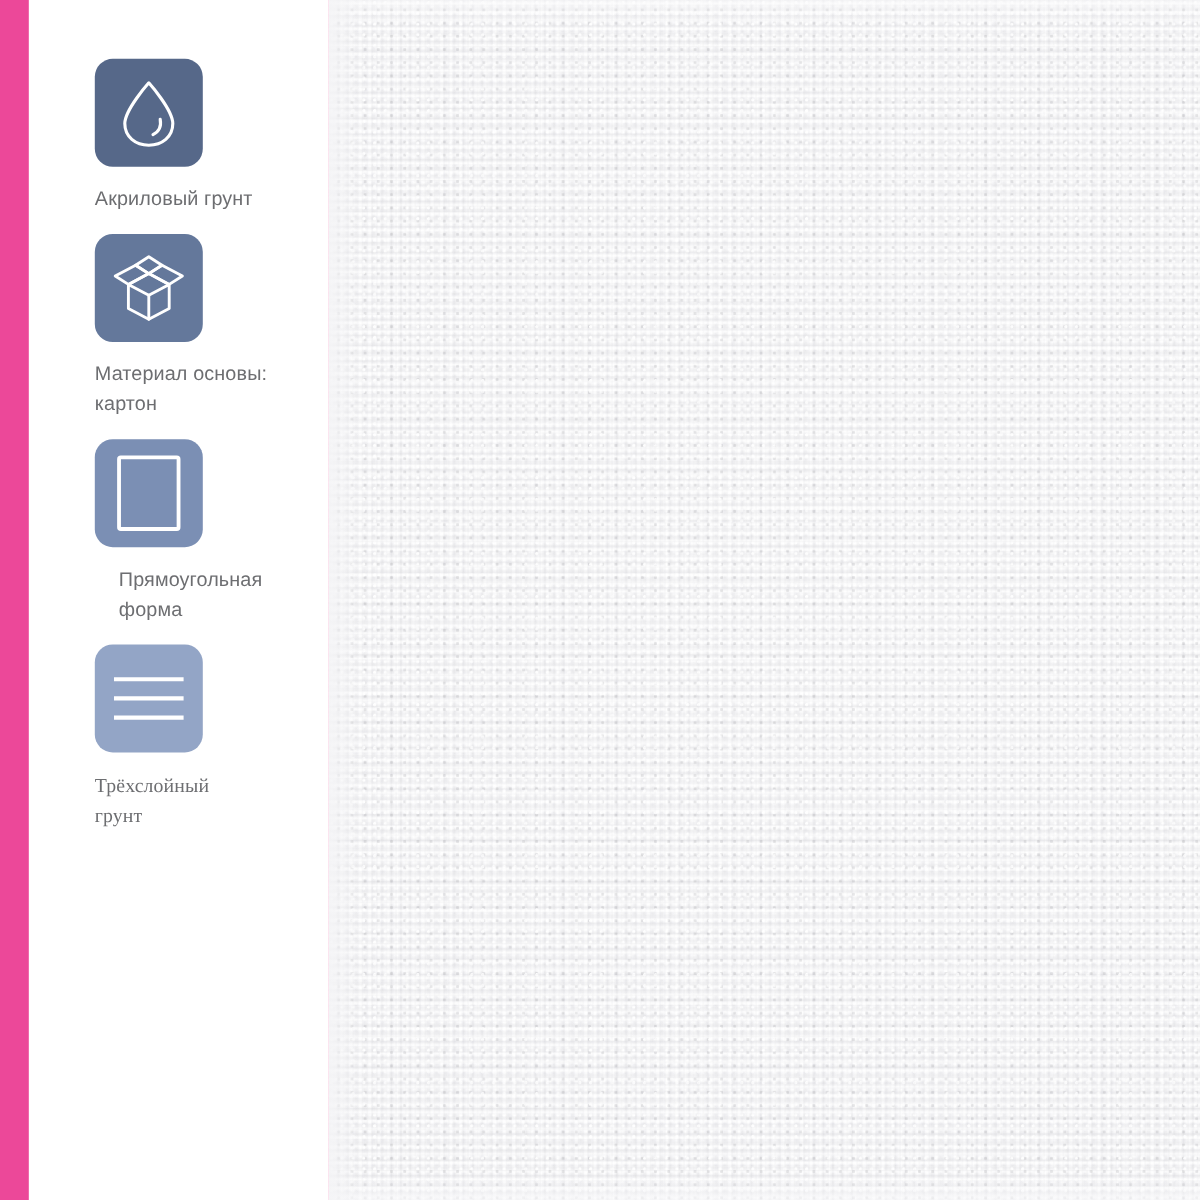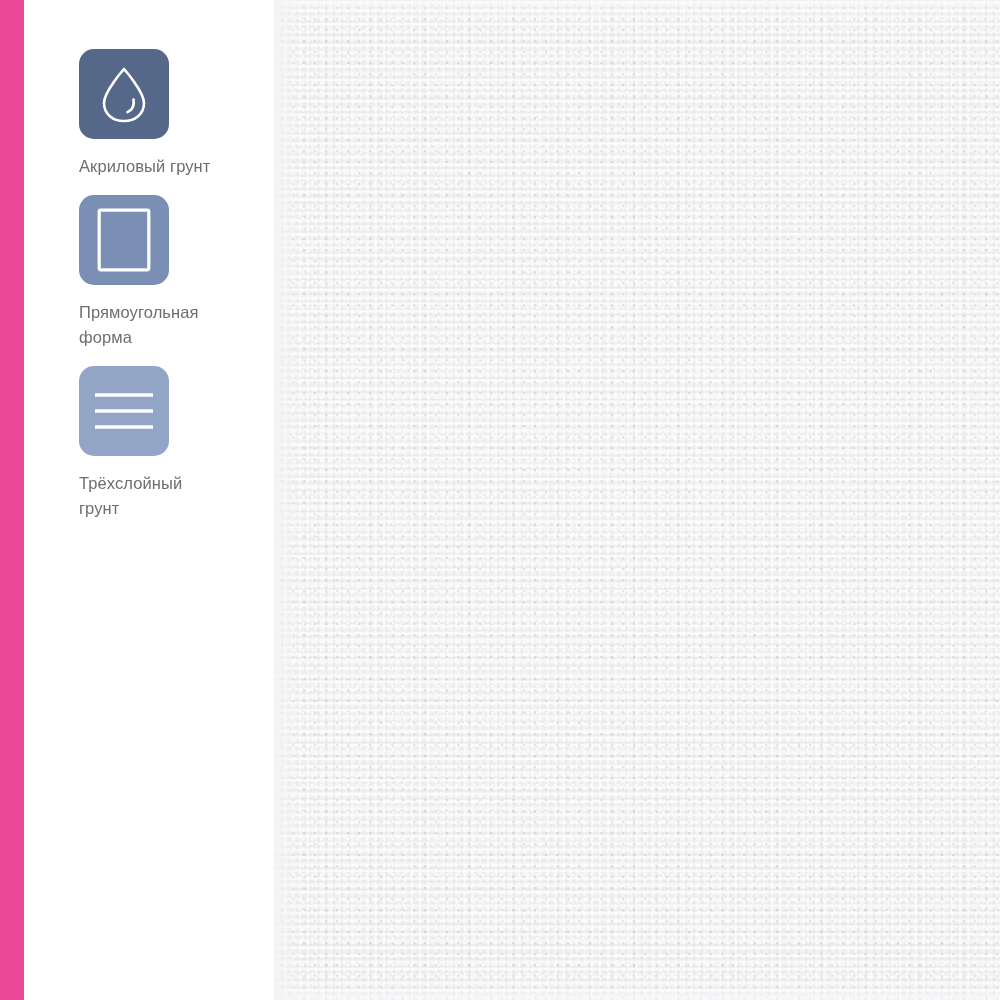--- a/index.html
+++ b/index.html
@@ -161,44 +161,65 @@
         <span>
           <svg width="56" height="58" viewBox="0 0 56 58" fill="none" xmlns="http://www.w3.org/2000/svg" aria-hidden="true">
             <path d="M28 4 C28 4 8 26.5 8 38 C8 49.1 16.95 56 28 56 C39.05 56 48 49.1 48 38 C48 26.5 28 4 28 4 Z" stroke="#ffffff" stroke-width="2.6" stroke-linejoin="round" fill="none"></path>
             <path d="M37.5 34.5 C38.6 40.5 36 45 31.5 47.2" stroke="#ffffff" stroke-width="2.6" stroke-linecap="round" fill="none"></path>
           </svg>
         </span>
       </div>
       <div class="feature-label" style="color: rgb(109, 110, 113);">Акриловый грунт</div>
     </div>
 
+    <div class="feature-item">
+      <div class="feature-tile" style="background:#64789B;">
+        <span>
+          <svg width="62" height="58" viewBox="0 0 62 58" fill="none" xmlns="http://www.w3.org/2000/svg" aria-hidden="true">
+
+            <path d="M14 26 L31 35 L48 26 L48 46 L31 55 L14 46 Z" stroke="#ffffff" stroke-width="2.4" stroke-linejoin="round" fill="none"></path>
+            <path d="M31 35 L31 55" stroke="#ffffff" stroke-width="2.4" stroke-linecap="round"></path>
+
+            <path d="M14 26 L3 19 L20 10 L31 17 Z" stroke="#ffffff" stroke-width="2.4" stroke-linejoin="round" fill="none"></path>
+
+            <path d="M48 26 L59 19 L42 10 L31 17 Z" stroke="#ffffff" stroke-width="2.4" stroke-linejoin="round" fill="none"></path>
+
+            <path d="M20 10 L31 3 L42 10 L31 17 Z" stroke="#ffffff" stroke-width="2.4" stroke-linejoin="round" fill="none"></path>
+
+            <path d="M14 26 L31 17 L48 26" stroke="#ffffff" stroke-width="2.4" stroke-linejoin="round" fill="none"></path>
+          </svg>
+        </span>
+      </div>
+      <div class="feature-label" style="color: rgb(109, 110, 113);">Материал основы:
+картон</div>
+    </div>
 
     <div class="feature-item">
       <div class="feature-tile" style="background:#7B8FB4;">
         <span>
           <svg width="54" height="64" viewBox="0 0 54 64" fill="none" xmlns="http://www.w3.org/2000/svg" aria-hidden="true">
             <rect x="2.2" y="2.2" width="49.6" height="59.6" rx="1.5" stroke="#ffffff" stroke-width="3.2" fill="none"></rect>
           </svg>
         </span>
       </div>
-      <div class="feature-label" style="color: rgb(109, 110, 113);">Прямоугольная
+      <div class="feature-label" style="color: rgb(109, 110, 113); margin-left: 20px;">Прямоугольная
 форма</div>
     </div>
 
     <div class="feature-item">
       <div class="feature-tile" style="background:#93A5C6;">
         <span>
           <svg width="62" height="40" viewBox="0 0 62 40" fill="none" xmlns="http://www.w3.org/2000/svg" aria-hidden="true">
             <line x1="2" y1="4" x2="60" y2="4" stroke="#ffffff" stroke-width="3.4" stroke-linecap="butt"></line>
             <line x1="2" y1="20" x2="60" y2="20" stroke="#ffffff" stroke-width="3.4" stroke-linecap="butt"></line>
             <line x1="2" y1="36" x2="60" y2="36" stroke="#ffffff" stroke-width="3.4" stroke-linecap="butt"></line>
           </svg>
         </span>
       </div>
-      <div class="feature-label" style="color: rgb(109, 110, 113);">Трёхслойный
+      <div class="feature-label" style="color: rgb(109, 110, 113); font-family: Liberation Serif, serif;">Трёхслойный
 грунт</div>
     </div>
 
 
   </div>
 
   <div id="canvas-panel">
     <div id="canvas-texture"></div>
     <div id="canvas-grain"></div>
     <div id="canvas-vignette"></div>

